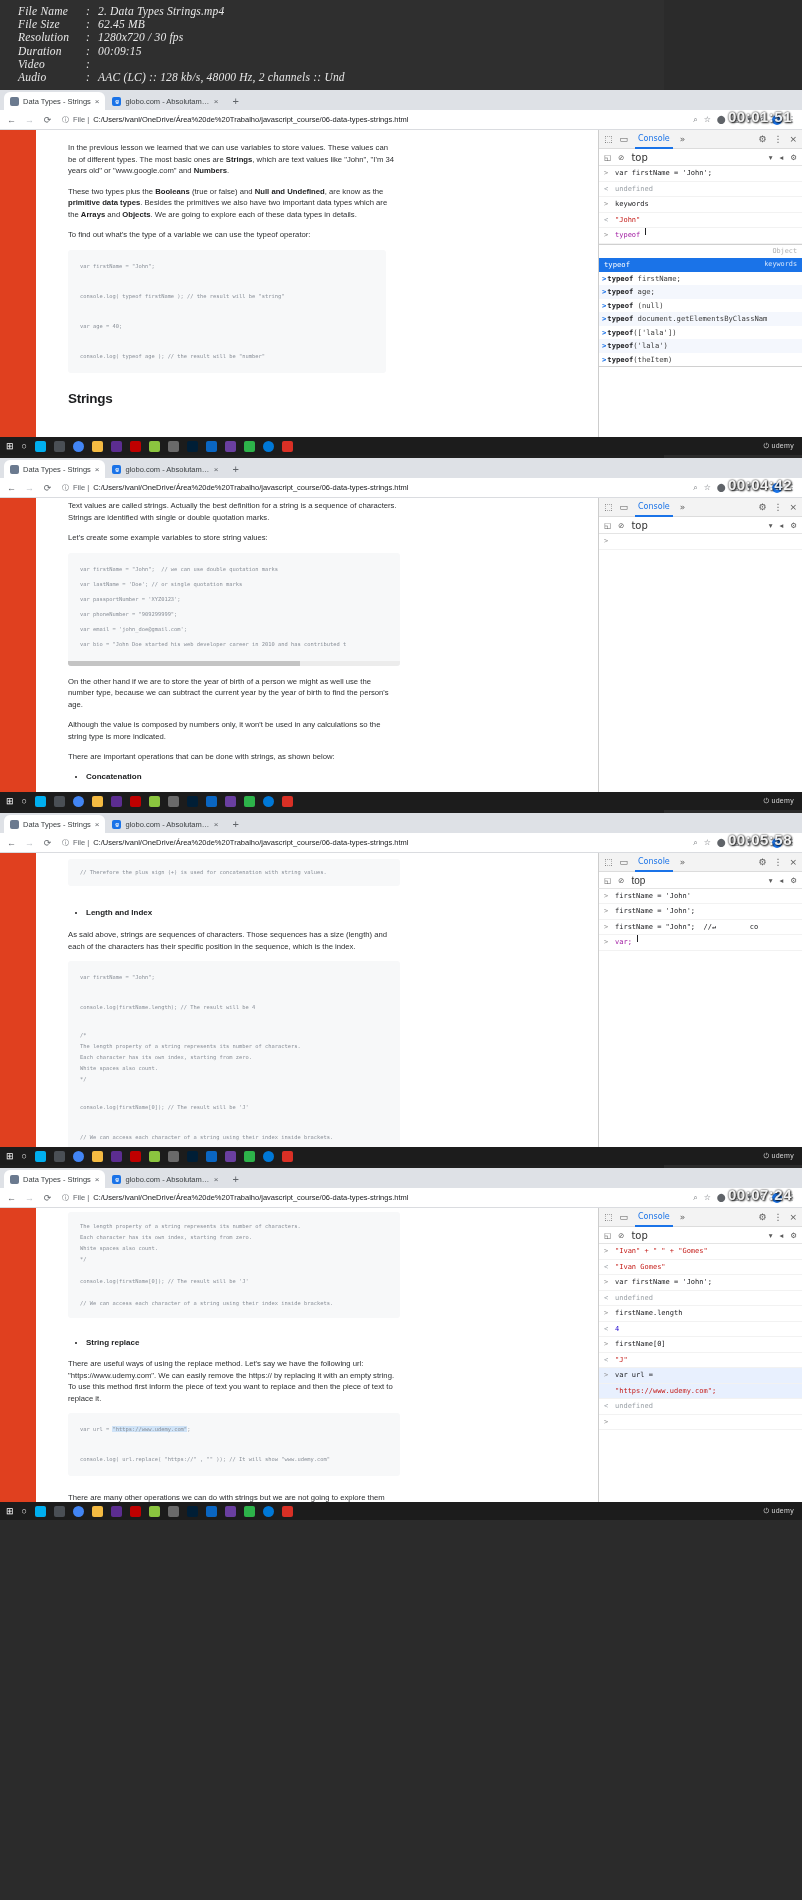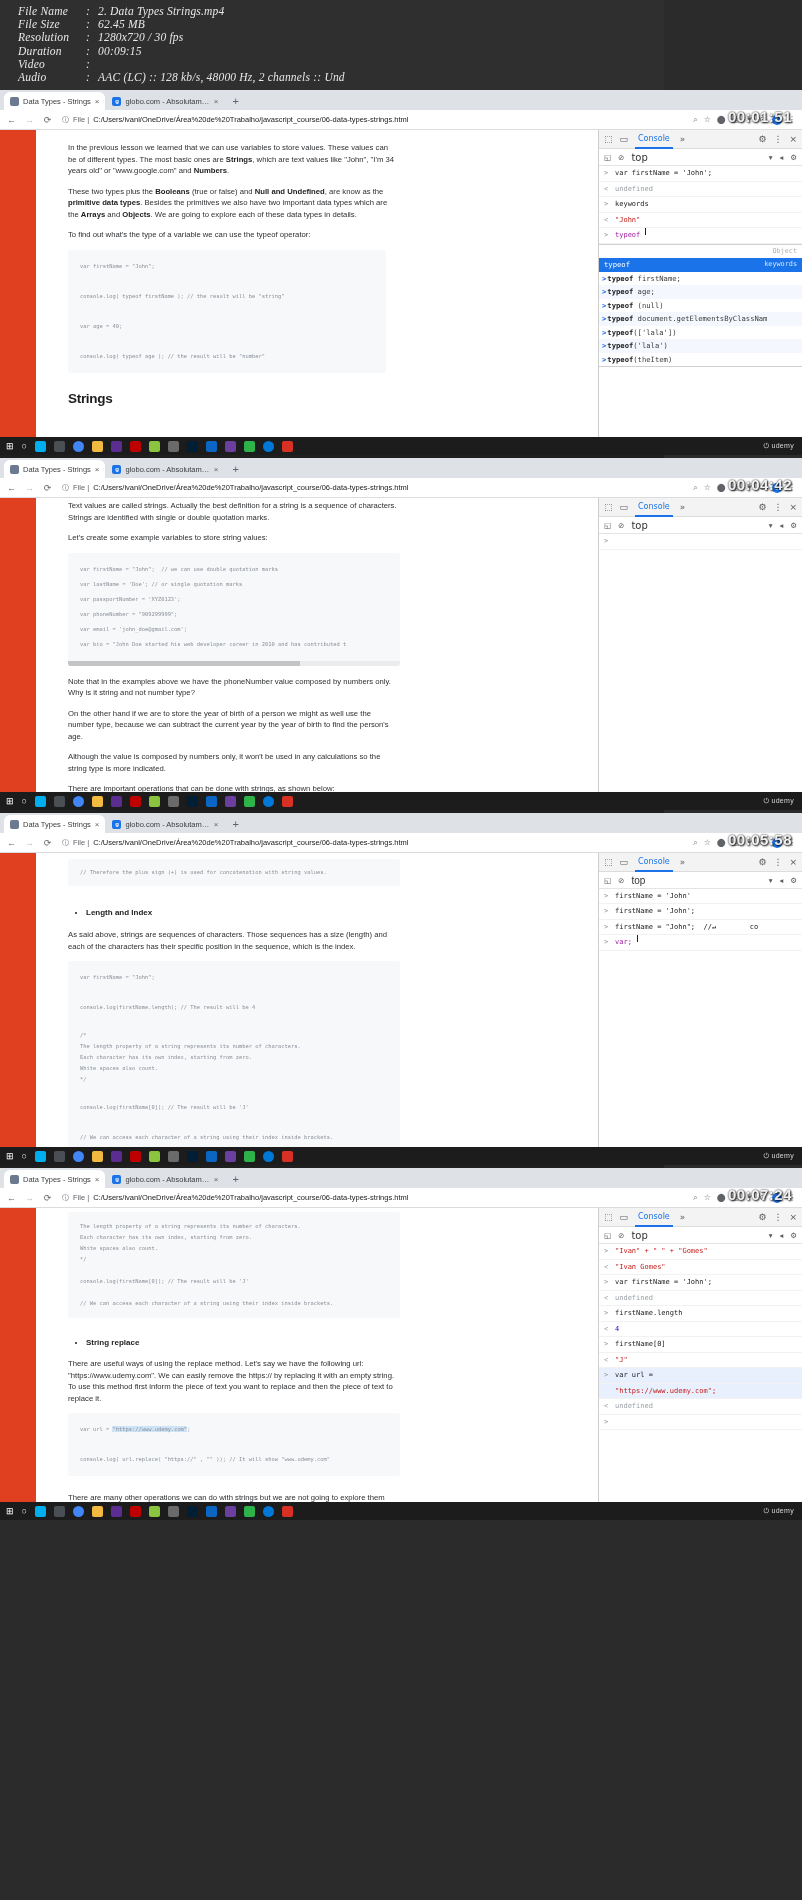--- a/index.html
+++ b/index.html
@@ -443,21 +443,20 @@
             <div class="ln">var firstName = "John";  // we can use double quotation marks</div>
             <div class="ln">var lastName = 'Doe'; // or single quotation marks</div>
             <div class="ln">var passportNumber = 'XYZ0123';</div>
             <div class="ln">var phoneNumber = "909299999";</div>
             <div class="ln">var email = 'john_doe@gmail.com';</div>
             <div class="ln">var bio = "John Doe started his web developer career in 2010 and has contributed t</div>
             <div class="hbar">
                 <i></i>
               </div>
           </div>
-          <p>Note that in the examples above we have the phoneNumber value composed by numbers only. Why is it string and not number type?</p>
           <p>On the other hand if we are to store the year of birth of a person we might as well use the number type, because we can subtract the current year by the year of birth to find the person's age.</p>
           <p>Although the value is composed by numbers only, it won't be used in any calculations so the string type is more indicated.</p>
           <p>There are important operations that can be done with strings, as shown below:</p>
           <div class="bullet">Concatenation</div>
         </div>
         <div class="vscroll">
             <i style="top:36px;height:54px;"></i>
           </div>
         <div class="rightband"></div>
       </div>

